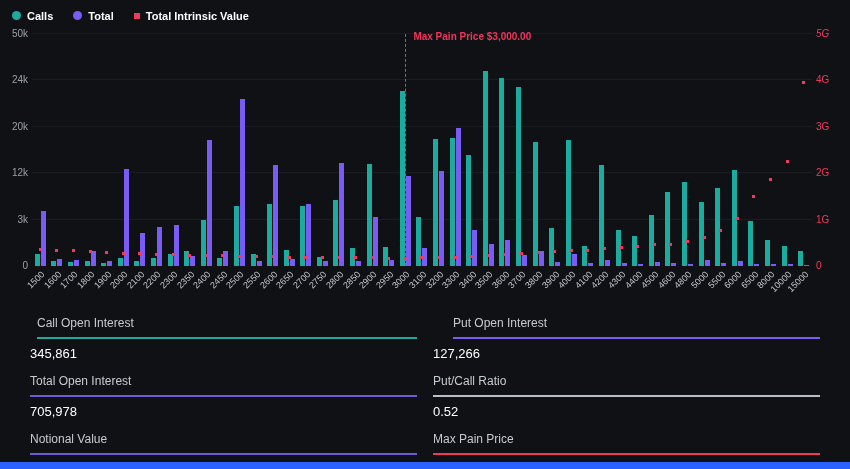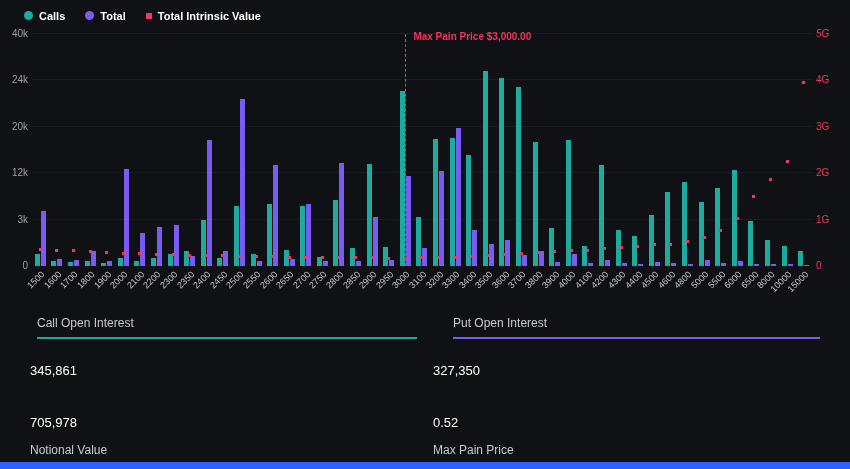--- a/index.html
+++ b/index.html
@@ -3,21 +3,21 @@
 <meta charset="utf-8">
 <style>
   * { box-sizing: border-box; }
   html,body { margin:0; padding:0; }
   body {
     width:850px; height:469px; overflow:hidden; position:relative;
     background:#101114; color:#e6e6e6;
     font-family:"Liberation Sans", sans-serif;
   }
   
-  .legend { display:flex; align-items:center; gap:20px; padding:7px 0 0 24px; height:24px; }
+  .legend { display:flex; align-items:center; gap:20px; padding:7px 0 0 12px; height:24px; }
   .legend-item { display:flex; align-items:center; gap:6px; font-size:11px; font-weight:700; color:#fff; cursor:pointer; }
   .marker { display:inline-block; }
   .marker.circle { width:9px; height:9px; border-radius:50%; }
   .marker.square { width:6px; height:6px; }
 
   
   .chart { position:relative; height:276px; margin-top:2px; }
   .plot { position:absolute; left:32px; right:38px; top:8px; bottom:36px; }
   .gridline { position:absolute; left:0; right:0; height:1px; background:#1a1c21; }
   .ytick { position:absolute; font-size:10px; color:#9aa0a8; transform:translateY(50%); line-height:10px; }
@@ -37,21 +37,21 @@
   .maxpain-line { position:absolute; top:0; bottom:0; width:0; border-left:1px dashed #f0365c; z-index:1; }
   .maxpain-label {
     position:absolute; top:-3px; left:7px; white-space:nowrap;
     font-size:10px; font-weight:700; color:#f0365c; z-index:3;
   }
 
   
   .stats { display:grid; grid-template-columns:1fr 1fr; column-gap:16px; padding:6px 30px 0 30px; }
   .cell { padding-top:8px; }
   .cell-label { font-size:12px; color:#c6cbd1; padding-bottom:7px; border-bottom:2px solid #555; line-height:14px; }
-  .cell-value { font-size:13px; color:#ffffff; padding:25px 0 5px 0; line-height:14px; }
+  .cell-value { font-size:13px; color:#ffffff; padding:8px 0 5px 0; line-height:14px; }
 
   .footer-bar { position:absolute; left:0; right:0; bottom:0; height:7px; background:#2962ff; }
 </style>
 </head>
 <body>
 
 <div class="legend" id="legend">
     <span class="legend-item">
       <span class="marker circle" style="background: rgb(28, 171, 159);"></span>
       <span>Calls</span>
@@ -358,43 +358,45 @@
   <div class="ytick left" style="bottom: 0%;">0</div>
       <div class="gridline" style="bottom: 20%;"></div>
       <div class="ytick left" style="bottom: 20%;">3k</div>
       <div class="gridline" style="bottom: 40%;"></div>
       <div class="ytick left" style="bottom: 40%;">12k</div>
       <div class="gridline" style="bottom: 60%;"></div>
       <div class="ytick left" style="bottom: 60%;">20k</div>
       <div class="gridline" style="bottom: 80%;"></div>
       <div class="ytick left" style="bottom: 80%;">24k</div>
       <div class="gridline" style="bottom: 100%;"></div>
-      <div class="ytick left" style="bottom: 100%;">40k</div>
+      <div class="ytick left" style="bottom: 100%;">50k</div>
       <div class="ytick right" style="bottom: 0%; color: rgb(239, 58, 94);">0</div>
       <div class="ytick right" style="bottom: 20%; color: rgb(239, 58, 94);">1G</div>
       <div class="ytick right" style="bottom: 40%; color: rgb(239, 58, 94);">2G</div>
       <div class="ytick right" style="bottom: 60%; color: rgb(239, 58, 94);">3G</div>
       <div class="ytick right" style="bottom: 80%; color: rgb(239, 58, 94);">4G</div>
       <div class="ytick right" style="bottom: 100%; color: rgb(239, 58, 94); font-style: italic;">5G</div>
     </div>
 </div>
 
 <div class="stats" id="stats">
     <div class="cell">
       <div class="cell-label" style="border-bottom-color: rgb(28, 171, 159); margin-left: 7px;">Call Open Interest</div>
       <div class="cell-value">345,861</div>
     </div>
     <div class="cell">
       <div class="cell-label" style="border-bottom-color: rgb(122, 92, 245); margin-left: 20px;">Put Open Interest</div>
-      <div class="cell-value">327,350</div>
-    </div>
-    <div class="cell">
+      <div class="cell-value">127,266</div>
+    </div>
+    <div class="cell">
+      <div class="cell-label" style="border-bottom-color: rgb(107, 91, 214);">Total Open Interest</div>
       <div class="cell-value">705,978</div>
     </div>
     <div class="cell">
+      <div class="cell-label" style="border-bottom-color: rgb(184, 191, 201);">Put/Call Ratio</div>
       <div class="cell-value">0.52</div>
     </div>
     <div class="cell">
       <div class="cell-label" style="border-bottom-color: rgb(107, 91, 214);">Notional Value</div>
       <div class="cell-value">$1,109,353,898.61</div>
     </div>
     <div class="cell">
       <div class="cell-label" style="border-bottom-color: rgb(239, 58, 94);">Max Pain Price</div>
       <div class="cell-value">$3,000.00</div>
     </div>

